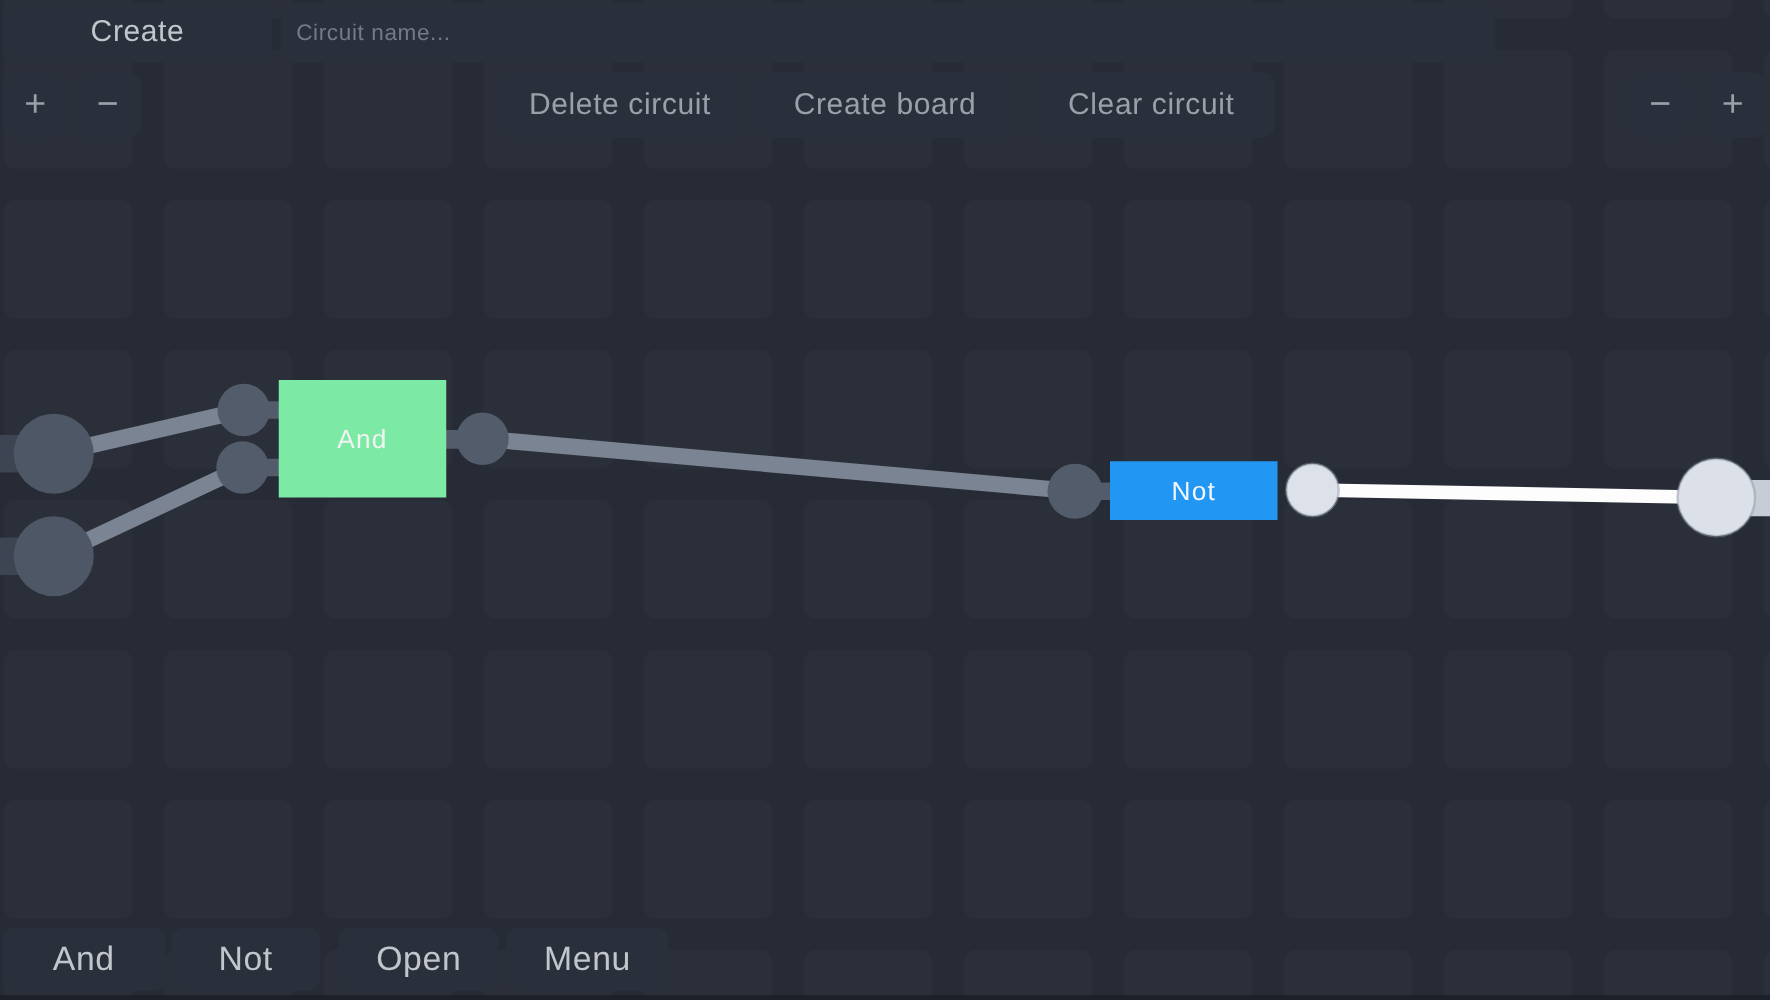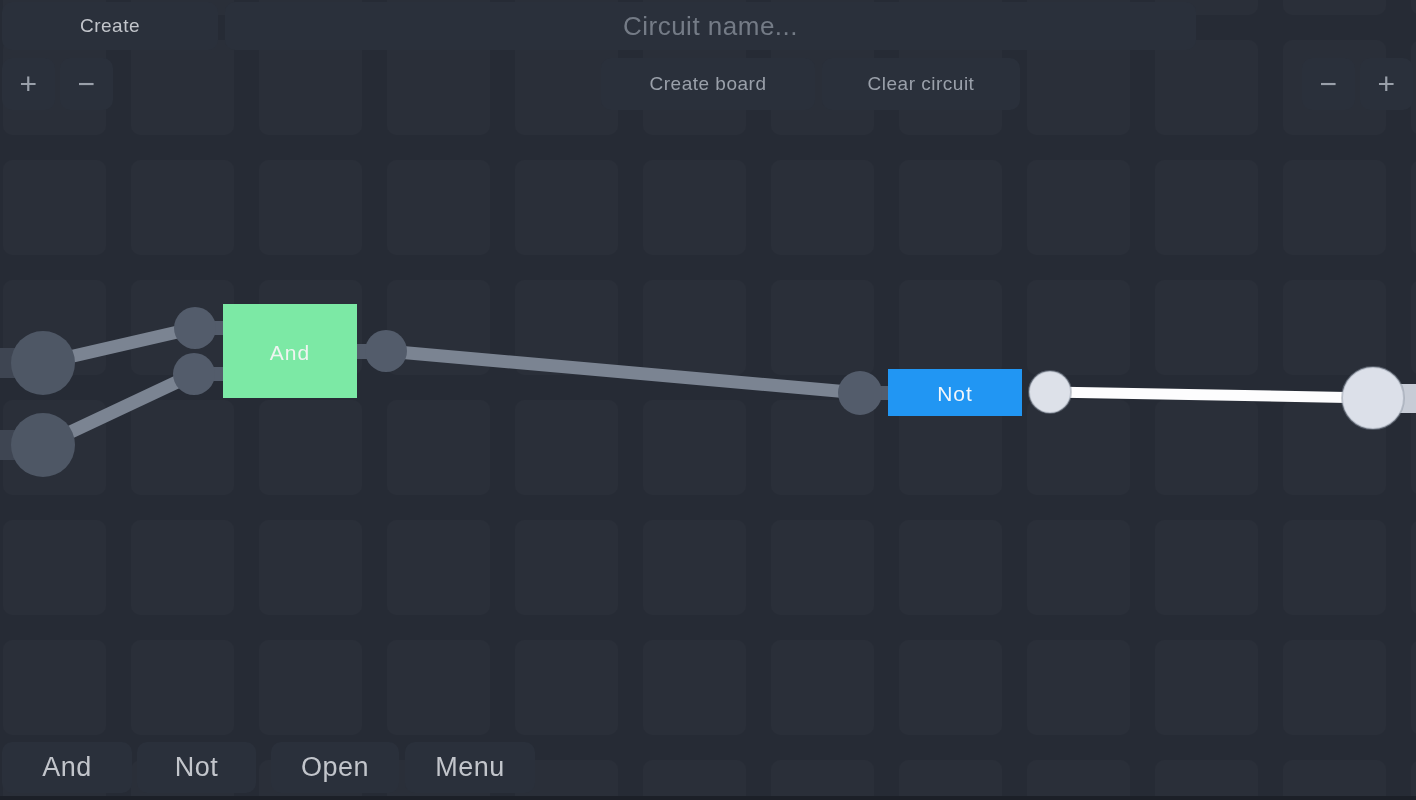--- a/index.html
+++ b/index.html
@@ -18,34 +18,34 @@
     background:var(--canvas-bg);
   }
   #circuit-svg{position:absolute;left:0;top:0;}
   .btn{
     position:absolute;
     border:none;
     background:var(--button-bg);
     color:var(--button-text);
     border-radius:10px;
     font-family:"Liberation Sans", sans-serif;
-    font-size:19px;
+    font-size:24px;
     letter-spacing:0.5px;
     display:flex;align-items:center;justify-content:center;
     cursor:pointer;
     padding:0;
   }
   .btn.dim{color:var(--button-text-dim);}
   .btn.sign{font-size:30px;color:var(--button-text-dim);font-weight:normal;}
   #btn-create{left:2px;top:2px;width:216px;height:48px;}
   #input-name{
     position:absolute;left:225px;top:2px;width:971px;height:48px;
     background:var(--button-bg);border:none;border-radius:10px;
-    color:#f0abfc;font-family:"Liberation Sans", sans-serif;font-size:26px;
-    letter-spacing:0.5px;padding:0 12px;outline:none;text-align:center;
+    color:#f0abfc;font-family:"Liberation Sans", sans-serif;font-size:18px;
+    letter-spacing:0.5px;padding:0 12px;outline:none;
   }
   #input-name::placeholder{color:var(--placeholder-text);opacity:1;}
   #btn-menu{left:1200px;top:2px;width:213px;height:48px;}
   #btn-zoom-in-left{left:2px;top:58px;width:53px;height:52px;}
   #btn-zoom-out-left{left:60px;top:58px;width:53px;height:52px;}
   #btn-delete{left:397px;top:58px;width:198px;height:52px;}
   #btn-clear{left:601px;top:58px;width:214px;height:52px;}
   #btn-open{left:822px;top:58px;width:198px;height:52px;}
   #btn-zoom-out-right{left:1302px;top:58px;width:53px;height:52px;}
   #btn-zoom-in-right{left:1360px;top:58px;width:53px;height:52px;}
@@ -101,20 +101,21 @@
   </svg>
 
   <button class="btn" id="btn-create">Create</button>
 
   <input id="input-name" type="text" placeholder="Circuit name..." style="">
 
 
   <button class="btn sign" id="btn-zoom-in-left">+</button>
   <button class="btn sign" id="btn-zoom-out-left">−</button>
 
+  <button class="btn dim" id="btn-delete">Delete circuit</button>
   <button class="btn dim" id="btn-clear">Create board</button>
   <button class="btn dim" id="btn-open">Clear circuit</button>
 
   <button class="btn sign" id="btn-zoom-out-right">−</button>
   <button class="btn sign" id="btn-zoom-in-right">+</button>
 
   <button class="btn palette-btn" id="pal-and">And</button>
   <button class="btn palette-btn" id="pal-not">Not</button>
   <button class="btn palette-btn" id="pal-nand">Open</button>
   <button class="btn palette-btn" id="pal-test">Menu</button>

